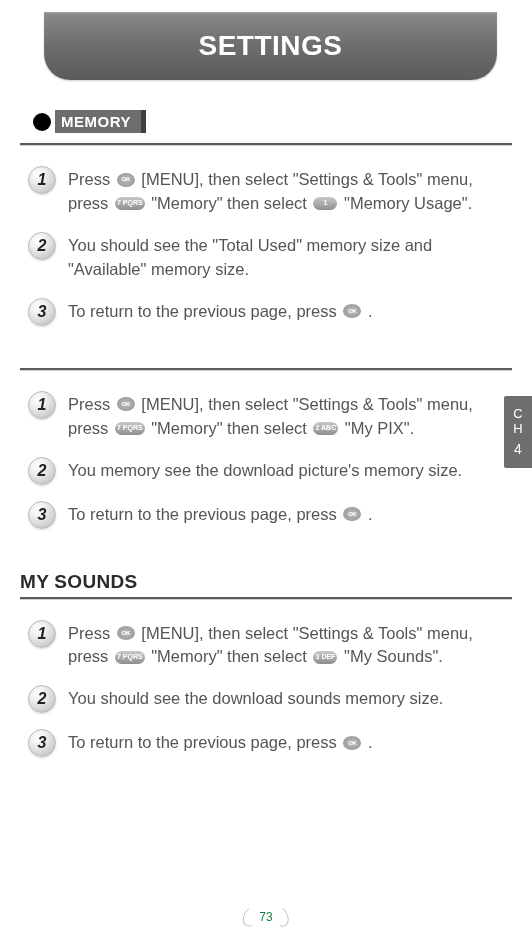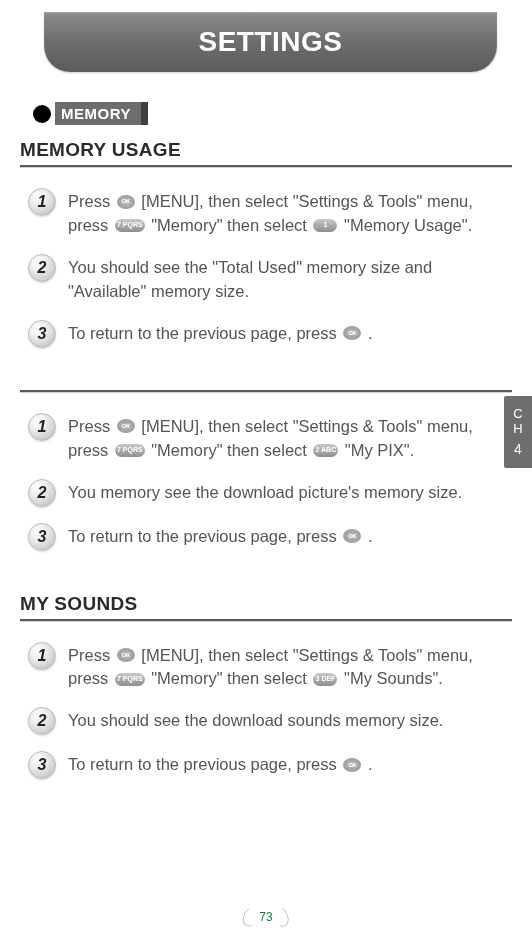--- a/index.html
+++ b/index.html
@@ -10,21 +10,21 @@
       font-family: "Helvetica Neue", Arial, sans-serif;
       position: relative;
       overflow: hidden;
     }
     .header-placeholder {
       height: 12px;
       background: #fff;
     }
     .title-bar {
       margin: 0 35px 0 44px;
-      height: 60px;
+      height: 68px;
       background: linear-gradient(to bottom, #8a8a8a 0%, #6d6d6d 50%, #5b5b5b 100%);
       border-radius: 0 0 26px 26px;
       display: flex;
       align-items: center;
       justify-content: center;
       box-shadow: inset 0 1px 2px rgba(255,255,255,0.25), 0 1px 2px rgba(0,0,0,0.2);
     }
     .title-text {
       color: #fff;
       font-size: 28px;
@@ -41,21 +41,21 @@
       background: #000;
       border-radius: 50%;
       margin-right: 4px;
     }
     .label-pill {
       background: #6d6d6d;
       color: #fff;
       font-weight: 700;
       font-size: 15px;
       padding: 3px 10px 3px 6px;
-      border-right: 7px solid #404040;
+      border-right: 5px solid #404040;
       letter-spacing: 0.5px;
     }
     .content {
       padding: 0 20px 0 20px;
     }
     .subheading {
       margin: 14px 0 0 0;
       font-size: 19px;
       font-weight: 700;
       color: #2b2b2b;
@@ -179,21 +179,20 @@
   <span class="title-text">SETTINGS</span>
 </div>
 
 <div class="section-label">
   <span class="bullet"></span>
   <span class="label-pill">MEMORY</span>
 </div>
 
 <div class="content" id="content">
     <div class="section-block">
-      <div class="subheading">MEMORY USAGE</div>
       <div class="underline"></div>
       <div class="subsections">
         <div class="step">
           <div class="step-badge">1</div>
           <div class="step-text">Press <span class="ok-icon">OK</span> [MENU], then select "Settings &amp; Tools" menu, press <span class="key-icon">7 PQRS</span> "Memory" then select <span class="key-icon">1</span> "Memory Usage".</div>
         </div>
         <div class="step">
           <div class="step-badge">2</div>
           <div class="step-text">You should see the "Total Used" memory size and "Available" memory size.</div>
         </div>

